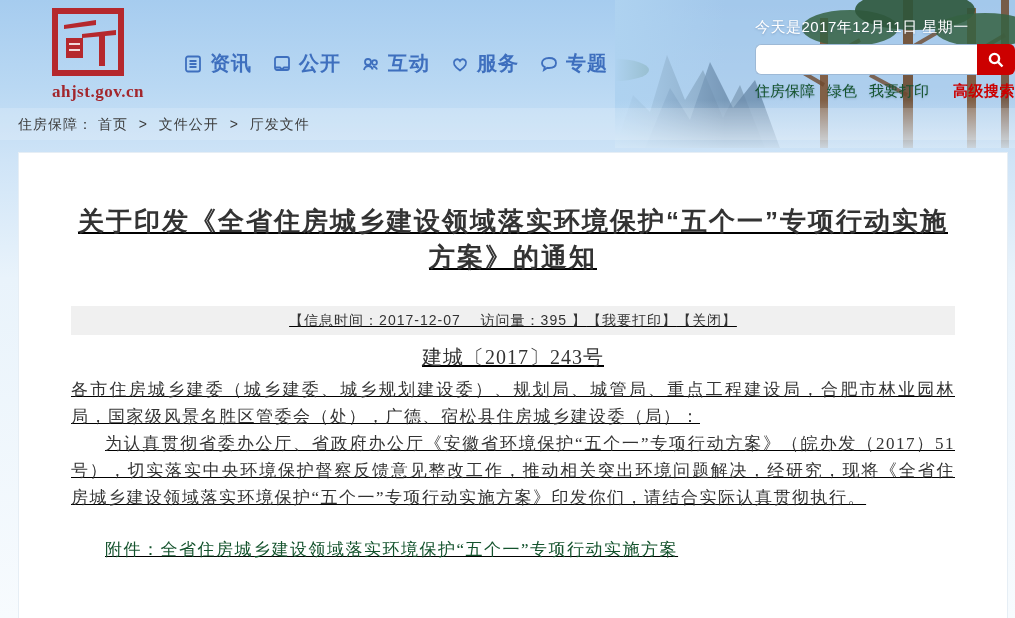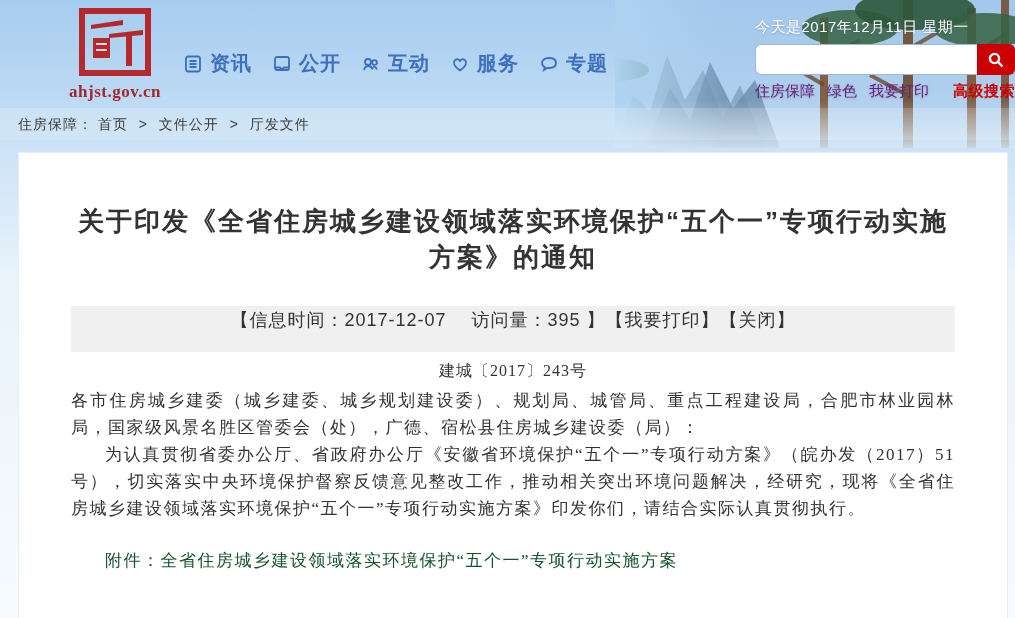--- a/index.html
+++ b/index.html
@@ -7,58 +7,58 @@
   body {
     position:relative;
     font-family:"Liberation Sans", sans-serif;
     background:linear-gradient(180deg,#a6ccef 0%, #b9d8f3 14%, #cfe4f7 26%, #e9f3fb 45%, #f7fbfe 100%);
   }
 
   
   .header-photo { position:absolute; top:0; right:0; width:400px; height:148px; pointer-events:none; }
 
   
-  .logo { position:absolute; left:60px; top:8px; width:110px; text-align:center; cursor:pointer; }
+  .logo { position:absolute; left:52px; top:8px; width:110px; text-align:left; cursor:pointer; }
   .logo-caption { font-family:"Liberation Serif", serif; font-weight:bold; font-size:17px; color:#a2262c; margin-top:2px; letter-spacing:.5px; }
 
   
   .nav { position:absolute; left:183px; top:50px; display:flex; gap:20px; }
   .nav-item { display:flex; align-items:center; gap:7px; cursor:pointer; }
   .nav-item .ni-label { font-size:20px; font-weight:bold; color:#3e6fbe; letter-spacing:1px; }
   .nav-icon { width:20px; height:20px; display:block; }
 
   
   .date-text { position:absolute; left:755px; top:18px; color:#ffffff; font-size:15px; letter-spacing:.5px; text-shadow:0 1px 2px rgba(60,90,130,.35); }
   .search-row { position:absolute; left:755px; top:44px; width:260px; height:31px; display:flex; }
   .search-input { flex:1; height:31px; border:1px solid #9db9d6; border-right:none; border-radius:6px 0 0 6px; padding:0 8px; font-size:14px; outline:none; background:#fff; }
   .search-btn { width:38px; height:31px; background:#cc0000; border:none; border-radius:0 6px 6px 0; cursor:pointer; display:flex; align-items:center; justify-content:center; }
   .hot-row { position:absolute; left:755px; top:82px; width:260px; display:flex; align-items:center; font-size:15px; }
-  .hot-word { color:#701a75; margin-right:12px; cursor:pointer; text-shadow:0 1px 2px rgba(60,90,130,.35); }
+  .hot-word { color:#14532d; margin-right:12px; cursor:pointer; text-shadow:0 1px 2px rgba(60,90,130,.35); }
   .adv-search { margin-left:auto; color:#cc0000; font-weight:bold; cursor:pointer; letter-spacing:.5px; }
 
   
   .crumb-strip { position:absolute; left:0; top:108px; width:1015px; height:32px; background:rgba(255,255,255,.18); }
   .breadcrumb { position:absolute; left:18px; top:116px; font-size:14px; color:#3c3c3c; letter-spacing:1px; }
   .breadcrumb a { color:#3c3c3c; text-decoration:none; cursor:pointer; }
   .crumb-sep { margin:0 6px; }
 
   
   .panel { position:absolute; left:18px; top:152px; width:990px; height:470px; background:#ffffff; border:1px solid #e6eef5; border-bottom:none; }
-  .panel-inner { width:884px; margin:4px auto; }
+  .panel-inner { width:884px; margin:4px auto;text-decoration:underline; }
   .article-title {
     margin-top:50px; text-align:center; font-size:26px; font-weight:bold;
     color:#333333; line-height:36px; letter-spacing:2px;
   }
   .meta-bar {
-    margin-top:31px; background:#f0f0f0; height:46px; line-height:29px;
-    text-align:center; font-size:18px; color:#333; letter-spacing:1px;
+    margin-top:31px; background:#f0f0f0; height:29px; line-height:29px;
+    text-align:center; font-size:14px; color:#333; letter-spacing:1px;
   }
   .meta-bar span { cursor:default; }
   .meta-bar .meta-link { cursor:pointer; }
-  .doc-number { margin-top:9px; text-align:center; font-size:16px; color:#333; font-family:"Liberation Serif", serif; letter-spacing:1px; }
+  .doc-number { margin-top:9px; text-align:center; font-size:20px; color:#333; font-family:"Liberation Serif", serif; letter-spacing:1px; }
   .body-text {
     margin-top:5px; font-family:"Liberation Serif", serif; font-size:17px; color:#333;
     line-height:27px; letter-spacing:1.5px; text-align:justify;
   }
   .body-text p.indent { text-indent:2em; }
   .attachment { margin-top:27px; font-family:"Liberation Serif", serif; font-size:17px; color:#14532d; letter-spacing:1.5px; text-indent:2em; }
 </style>
 </head>
 <body>
 

